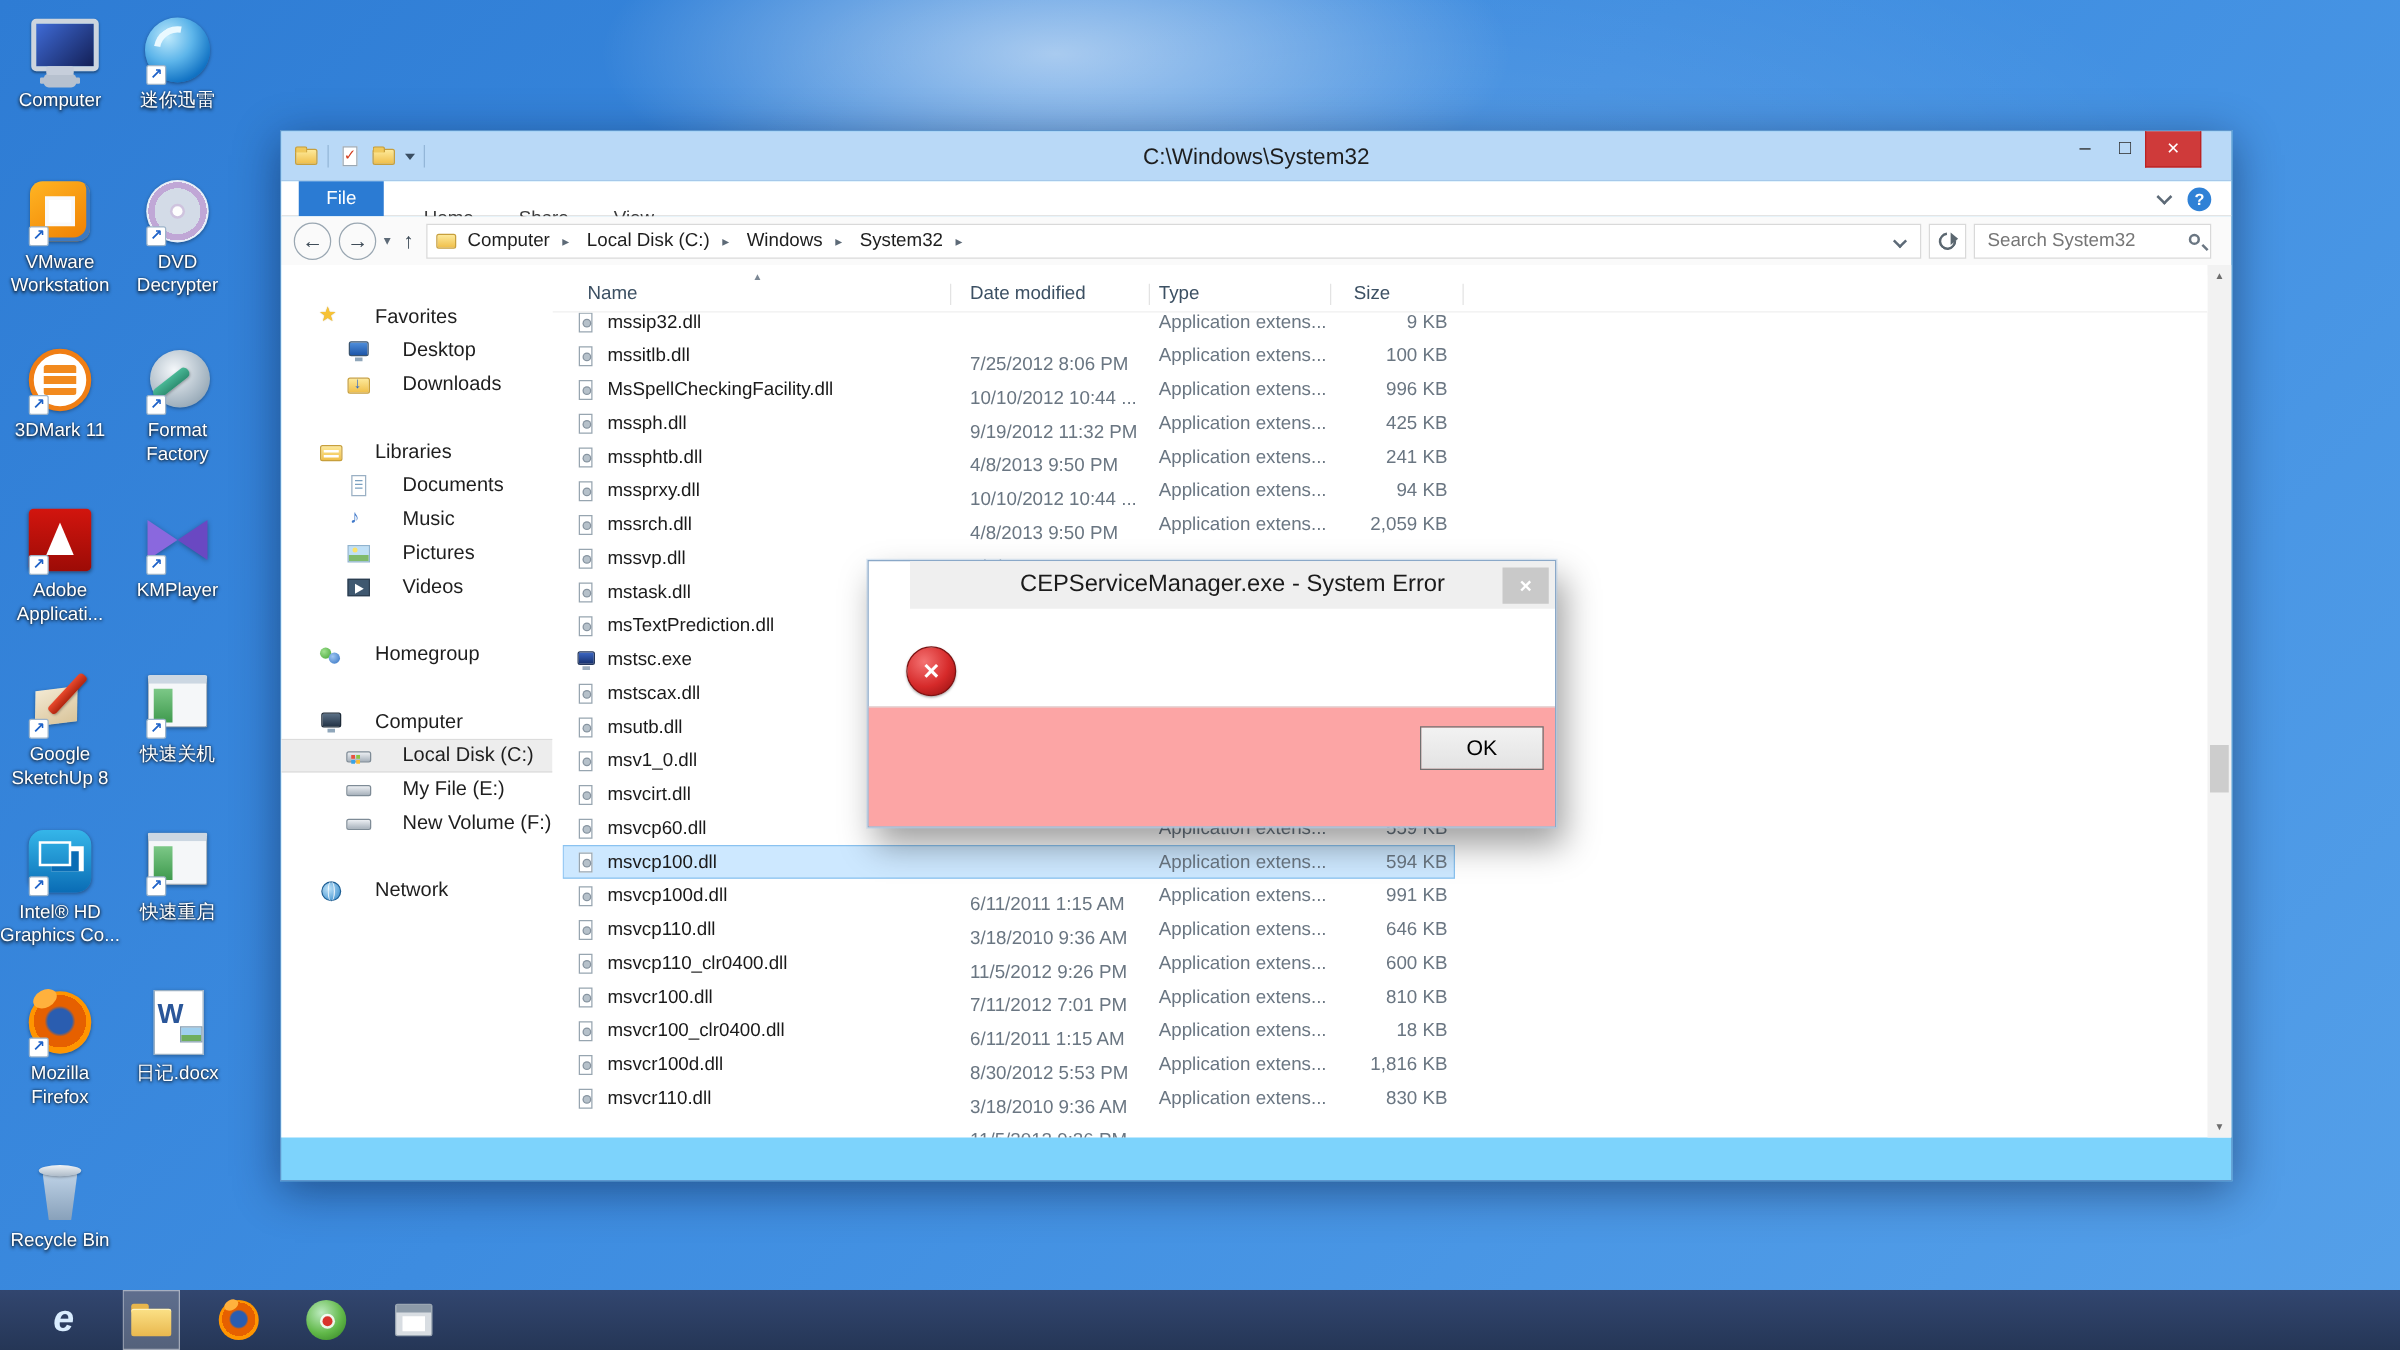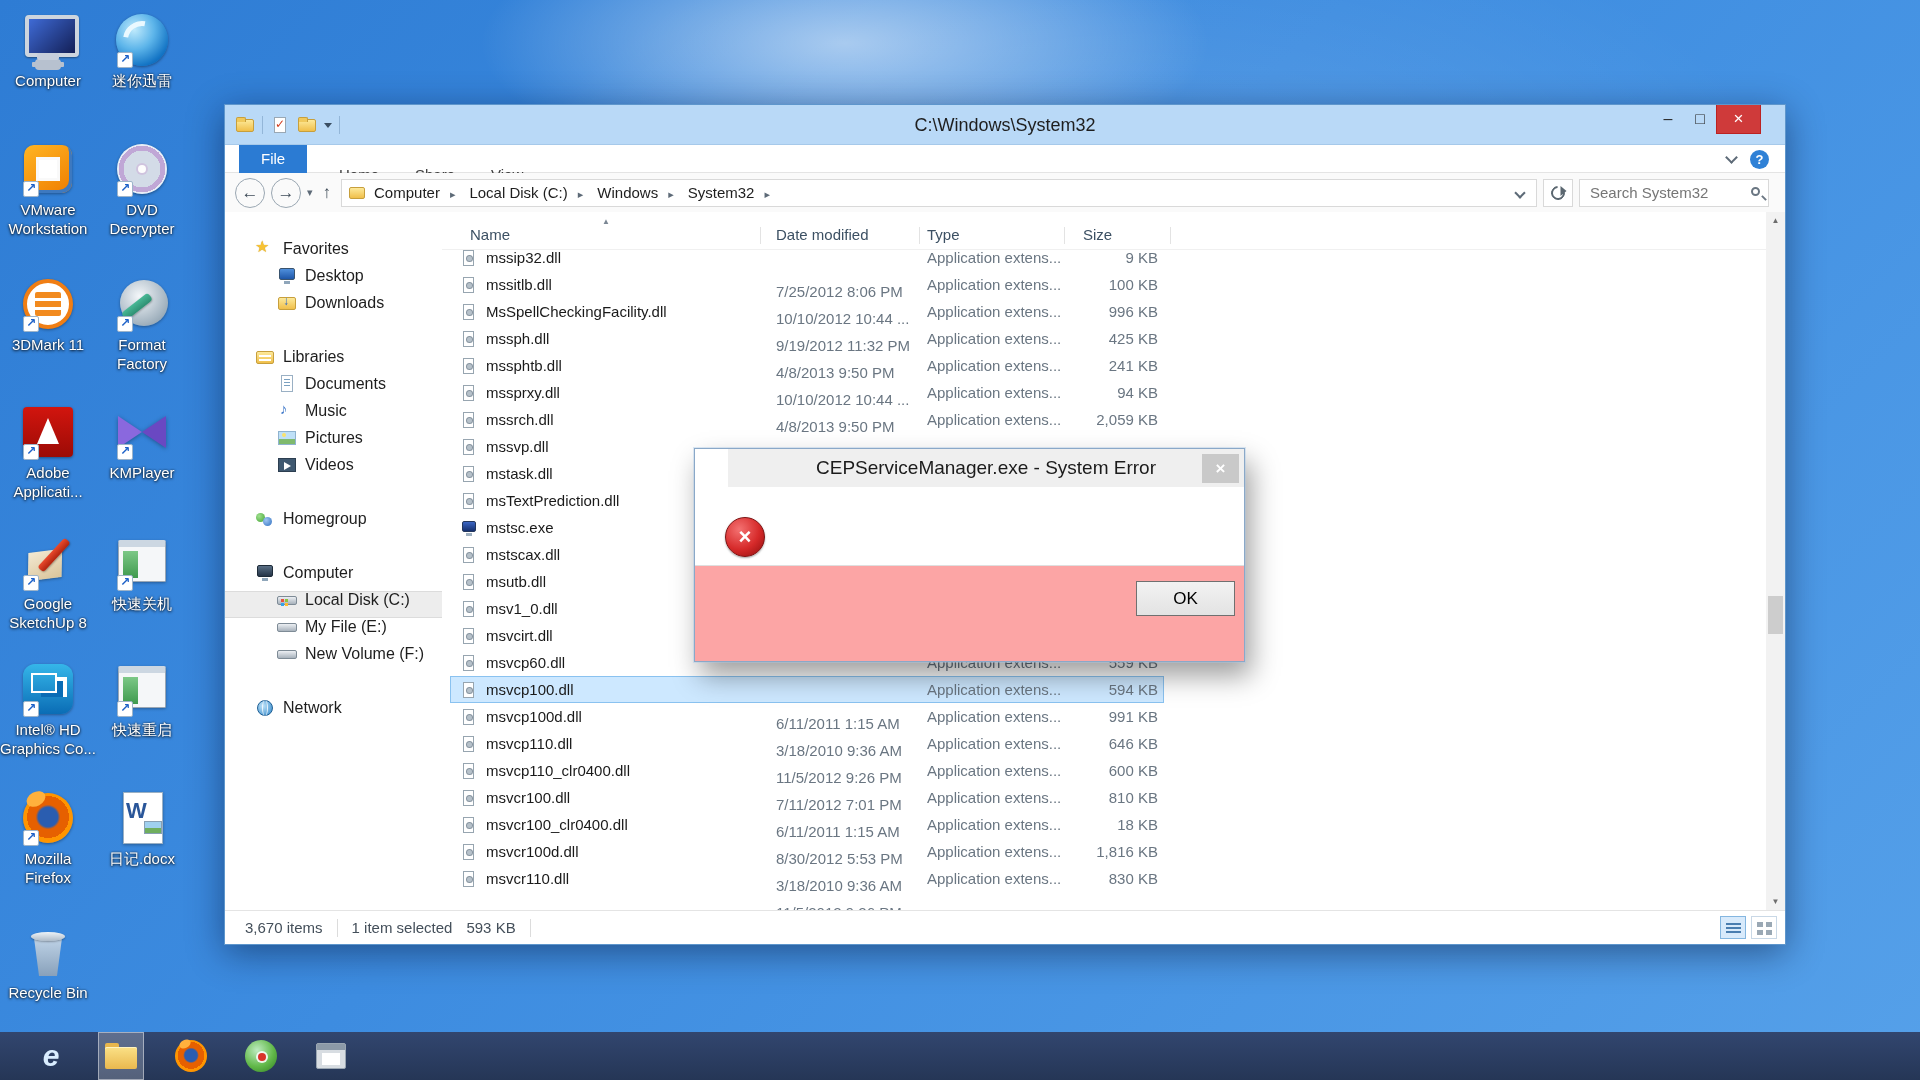--- a/index.html
+++ b/index.html
@@ -135,21 +135,21 @@
   .searchbox{width:190px;height:28px;border:1px solid #d9d9d9;background:#fff;flex:none;position:relative;}
   .searchbox input{width:100%;height:100%;border:none;outline:none;font-size:15px;color:#3c3c3c;
       padding:0 28px 0 10px;font-family:inherit;background:transparent;}
   .searchbox input::placeholder{color:#767676;opacity:1;}
   .mag{position:absolute;right:8px;top:7px;width:9px;height:9px;border:2px solid #6a7682;border-radius:50%;}
   .mag::after{content:"";position:absolute;left:8px;top:8px;width:6px;height:2px;background:#6a7682;transform:rotate(45deg);}
 
   .main{position:absolute;left:0;top:107px;right:0;bottom:34px;display:flex;background:#fff;}
   
   .sidebar{width:217px;flex:none;padding-top:28px;overflow:hidden;}
-  .sitem{height:27px;display:flex;align-items:flex-start;font-size:16px;color:#1e1e1e;padding-left:30px;gap:8px;white-space:nowrap;}
+  .sitem{height:27px;display:flex;align-items:center;font-size:16px;color:#1e1e1e;padding-left:30px;gap:25px;white-space:nowrap;}
   .sitem.lv1{padding-left:52px;}
   .sitem.gap{margin-top:27px;}
   .sitem.sel{background:#ededed;box-shadow:inset 0 1px 0 #dcdcdc,inset 0 -1px 0 #dcdcdc;}
   .si{position:relative;width:20px;height:18px;flex:none;}
   .si-star::before{content:"\2605";position:absolute;left:0;top:-3px;font-size:16px;color:#f7c234;text-shadow:0 0 1px #b98f24;}
   .si-desktop::before{content:"";position:absolute;inset:1px 2px 5px 2px;background:linear-gradient(#4f8fdc,#1e56a8);
       border:1px solid #39536e;border-radius:2px;}
   .si-desktop::after{content:"";position:absolute;left:7px;bottom:1px;width:6px;height:3px;background:#8fa6ba;}
   .si-folder::before{content:"";position:absolute;inset:3px 1px 2px 1px;background:linear-gradient(#fde99a,#f0bf4a);
       border:1px solid #c79f3c;border-radius:2px;}
@@ -694,31 +694,20 @@
       </div>
     </div>
 
     <div class="vscroll">
       <div class="varrow up">▲</div>
       <div class="vthumb"></div>
       <div class="varrow down">▼</div>
     </div>
   </div>
 
-  <div class="statusbar">
-    <span>3,670 items</span>
-    <span class="ssep"></span>
-    <span>1 item selected</span>
-    <span>593 KB</span>
-    <span class="ssep"></span>
-    <div class="viewbtns">
-      <span class="vbtn details active"></span>
-      <span class="vbtn thumbs"></span>
-    </div>
-  </div>
 </div>
 
 <div class="dialog">
   <div class="dtitlebar">
     <div class="dtitle">CEPServiceManager.exe - System Error</div>
     <div class="dclose">×</div>
   </div>
   <div class="derricon">×</div>
   <div class="dfooter">
     <div class="okbtn">OK</div>

